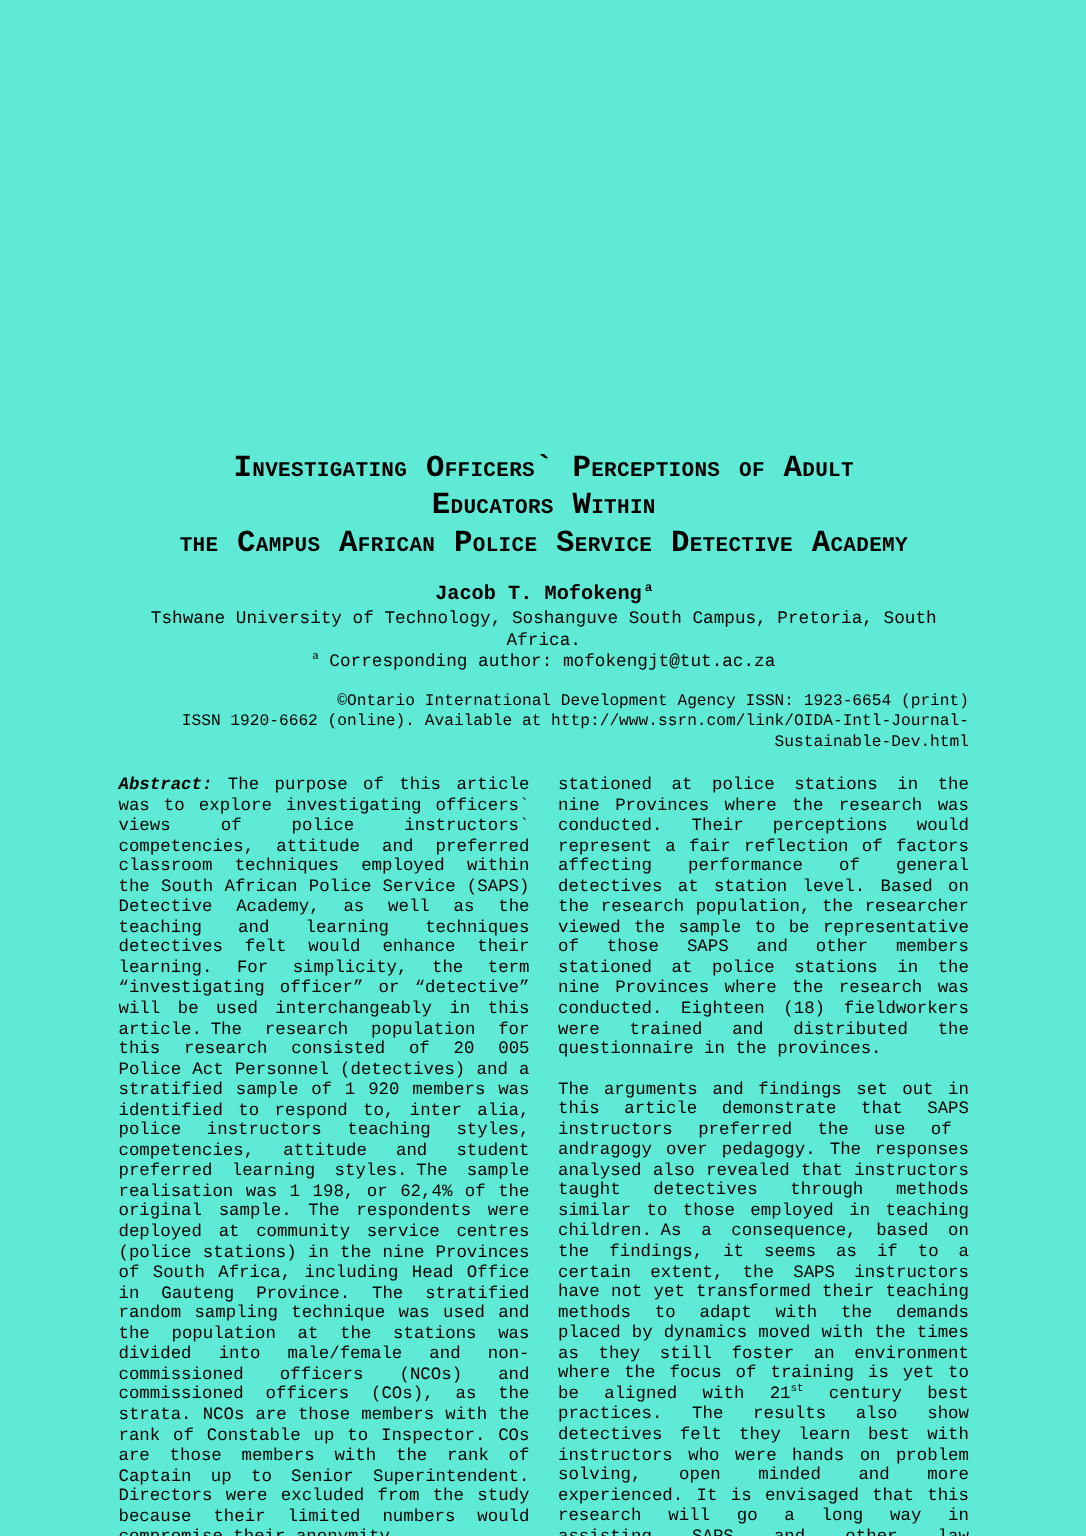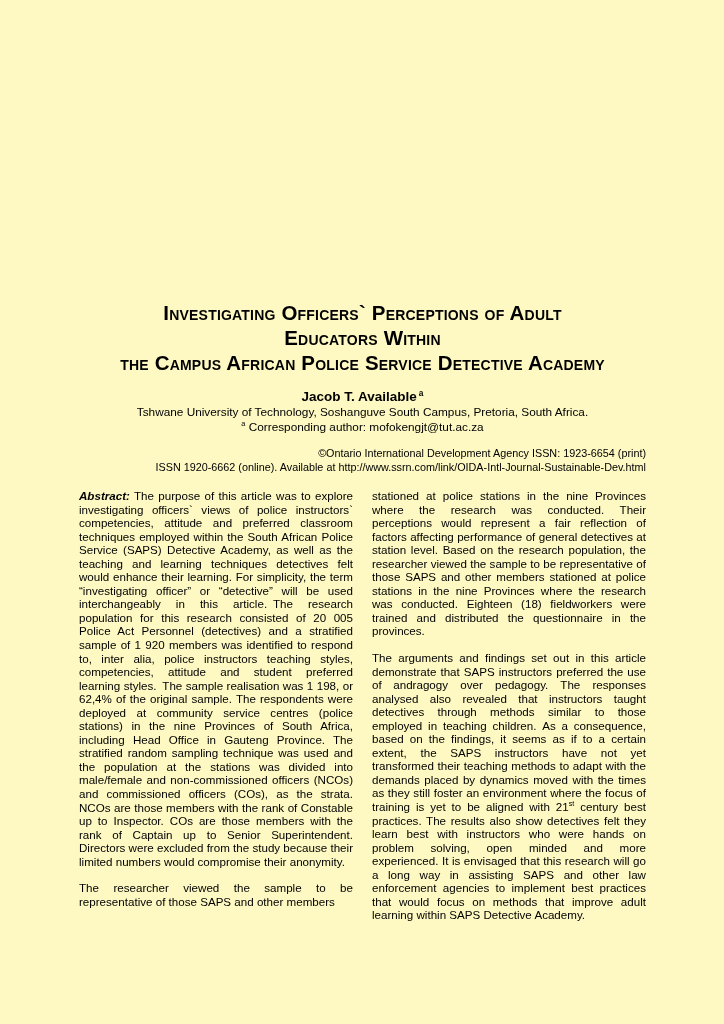--- a/index.html
+++ b/index.html
@@ -4,23 +4,23 @@
 <style>
   html, body {
     margin: 0;
     padding: 0;
     background: #ffffff;
   }
   .page {
     position: relative;
     width: 724px;
     height: 1024px;
-    background: #fef9c3;
+    background: #5eead4;
     color: #000000;
-    font-family: Liberation Sans, sans-serif;
+    font-family: Liberation Mono, monospace;
     overflow: hidden;
   }
   .content {
     position: absolute;
     left: 79px;
     top: 0;
     width: 567px;
   }
   .title {
     margin: 300px 0 0 0;
@@ -79,21 +79,21 @@
 <div class="page">
   <div class="content">
 
     <h1 class="title">
       <span class="title-line">Investigating Officers` Perceptions of Adult</span>
       <span class="title-line">Educators Within</span>
       <span class="title-line">the Campus African Police Service Detective Academy</span>
     </h1>
 
     <div class="author-name">
-      <span>Jacob T. Available</span><sup>a</sup>
+      <span>Jacob T. Mofokeng</span><sup>a</sup>
     </div>
 
     <div class="affiliation">
       <div>Tshwane University of Technology, Soshanguve South Campus, Pretoria, South Africa.</div>
       <div><sup>a</sup><span> Corresponding author: mofokengjt@tut.ac.za</span></div>
     </div>
 
     <div class="publisher">
       <div>©Ontario International Development Agency ISSN: 1923-6654 (print)</div>
       <div>ISSN 1920-6662 (online). Available at http://www.ssrn.com/link/OIDA-Intl-Journal-Sustainable-Dev.html</div>

